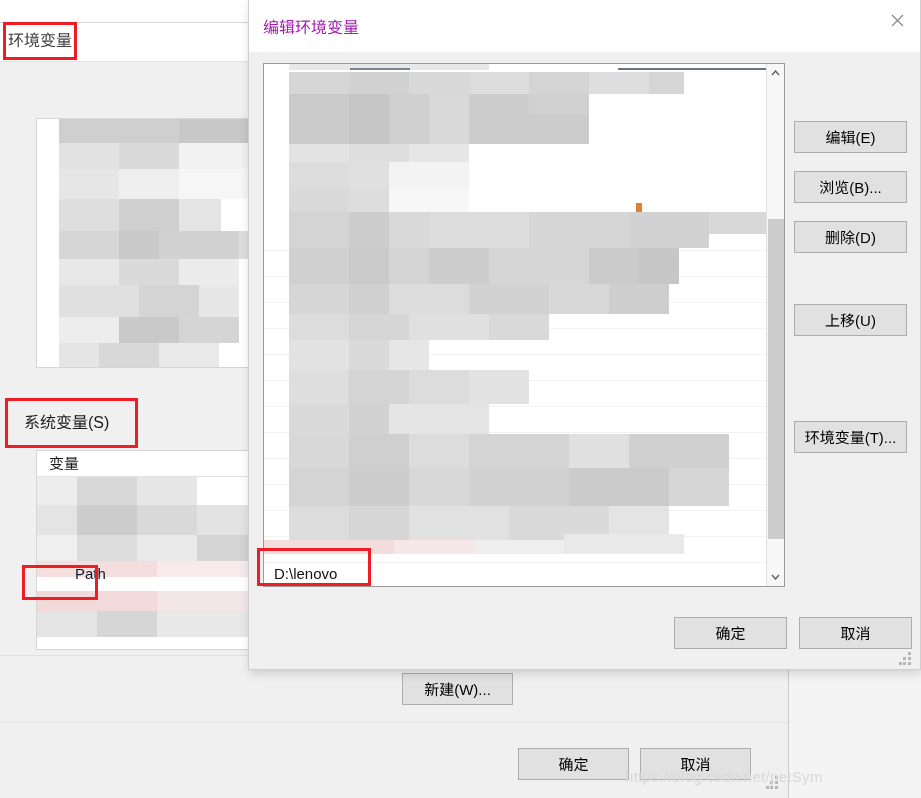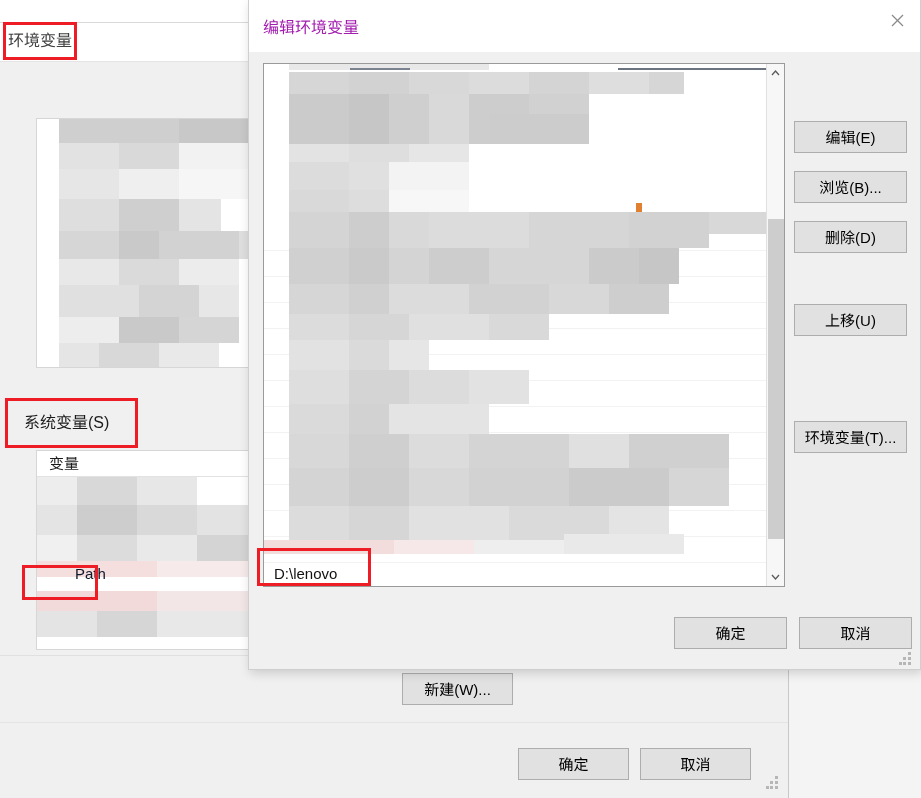--- a/index.html
+++ b/index.html
@@ -577,14 +577,15 @@
           <i style="left:9px;top:10px;"></i>
       </div>
     </div>
   </div>
 
   <div class="redbox rb-env"></div>
   <div class="redbox rb-sys"></div>
   <div class="redbox rb-path"></div>
   <div class="redbox rb-cmder"></div>
 
+  <div class="watermark">https://blog.csdn.net/petSym</div>
 
 </div>
 
 </body></html>

